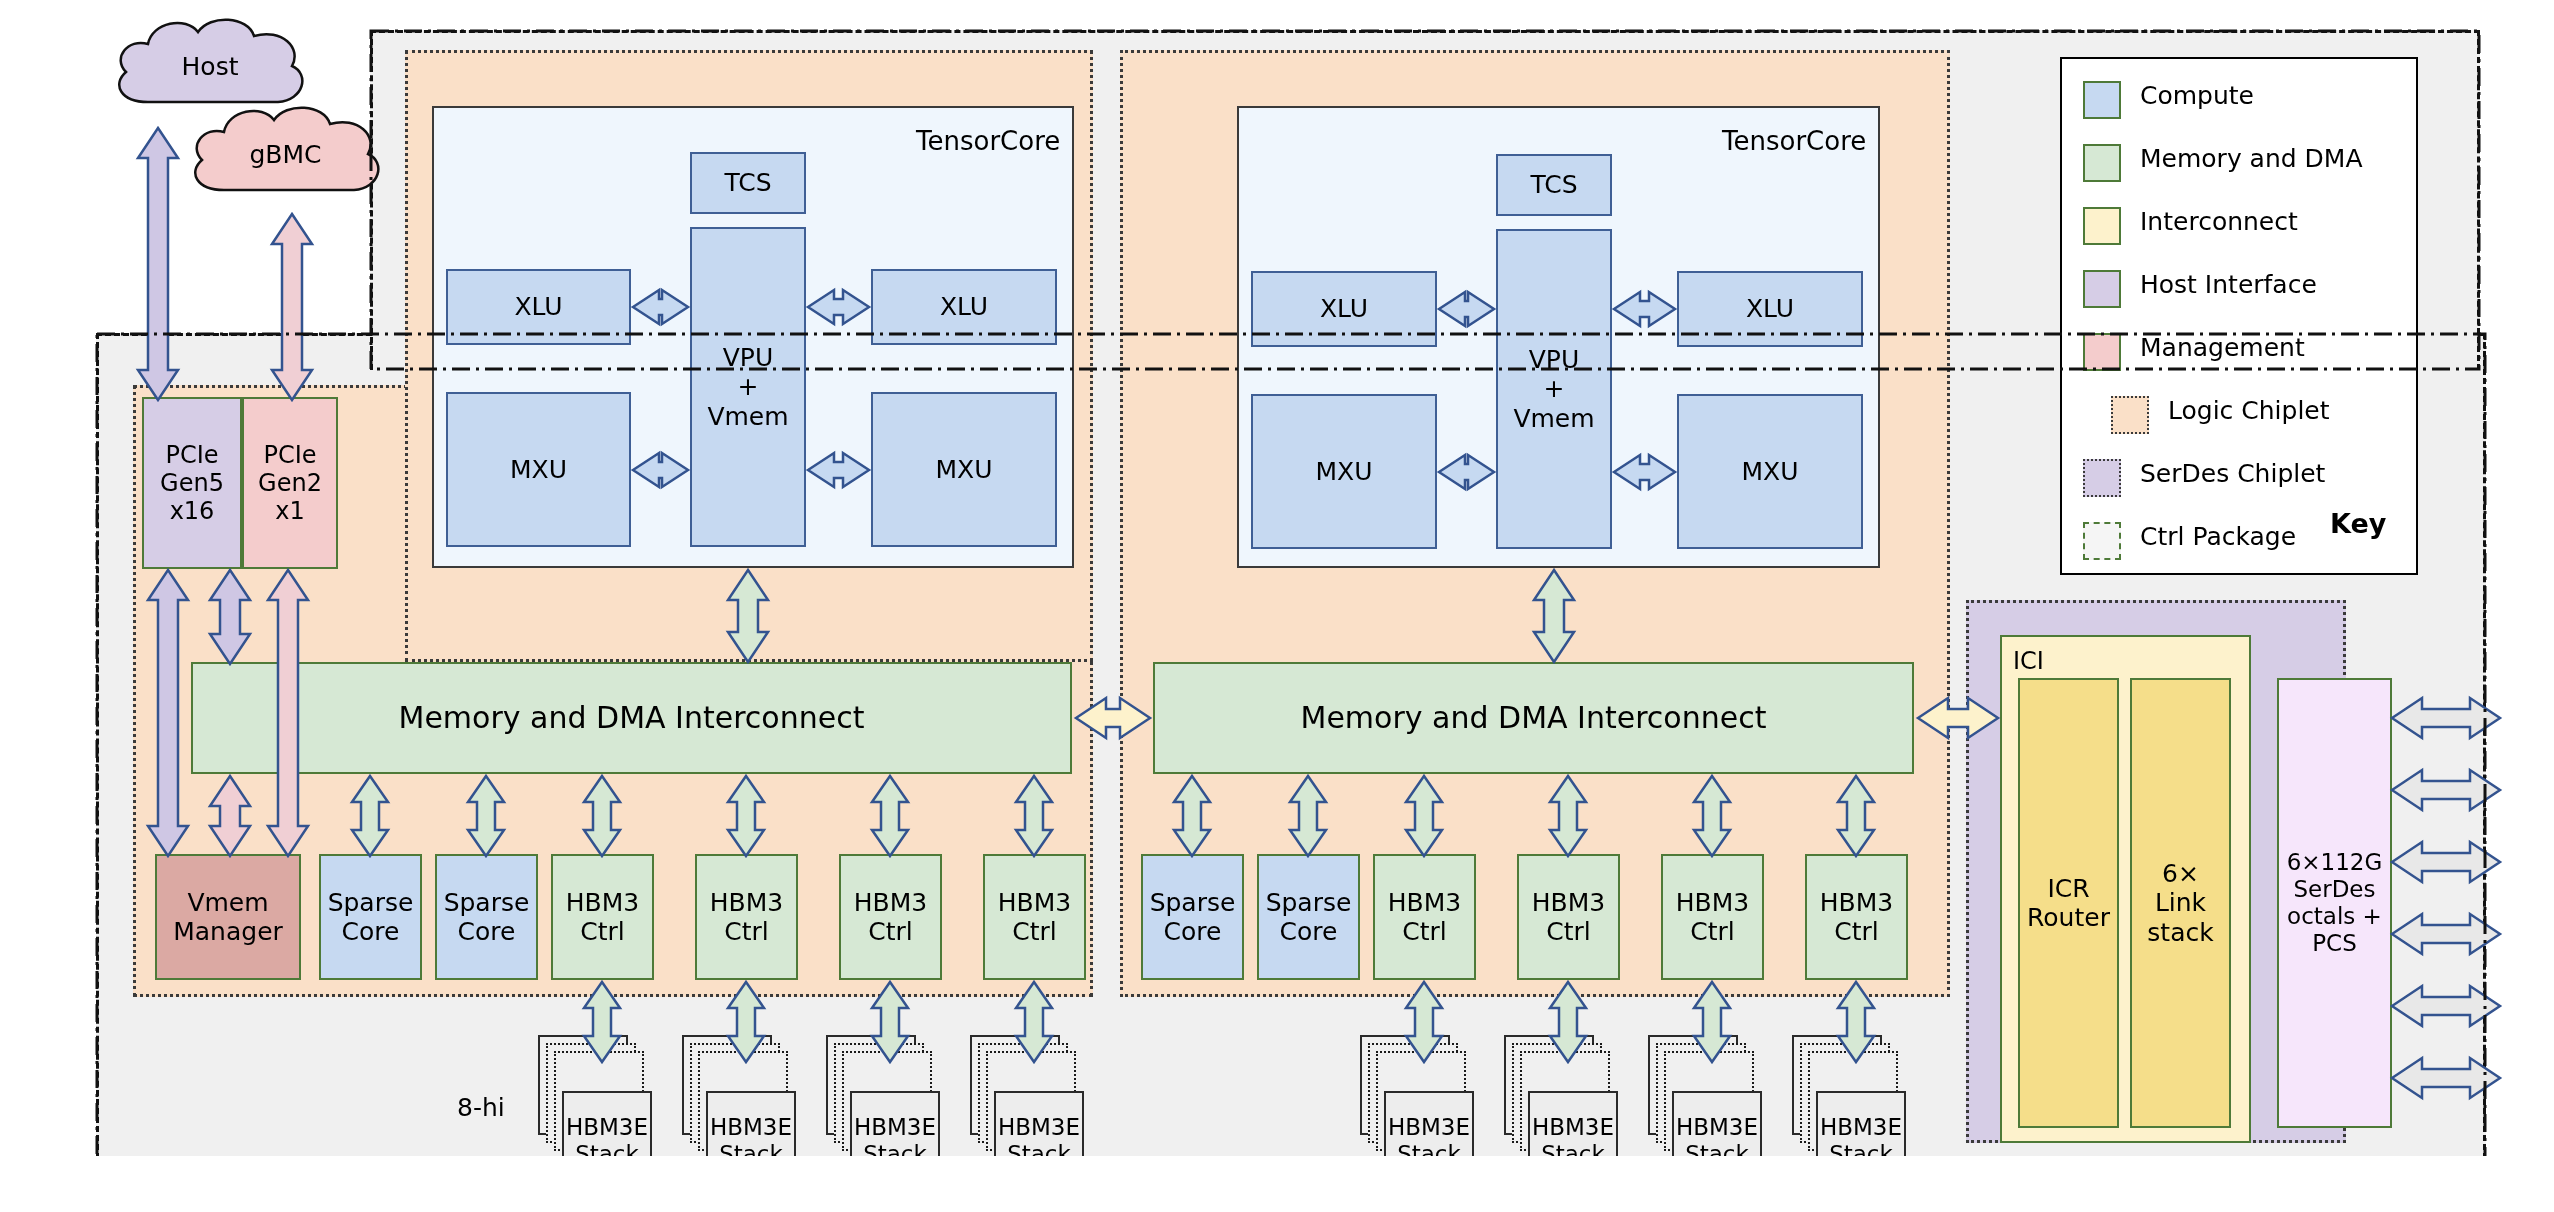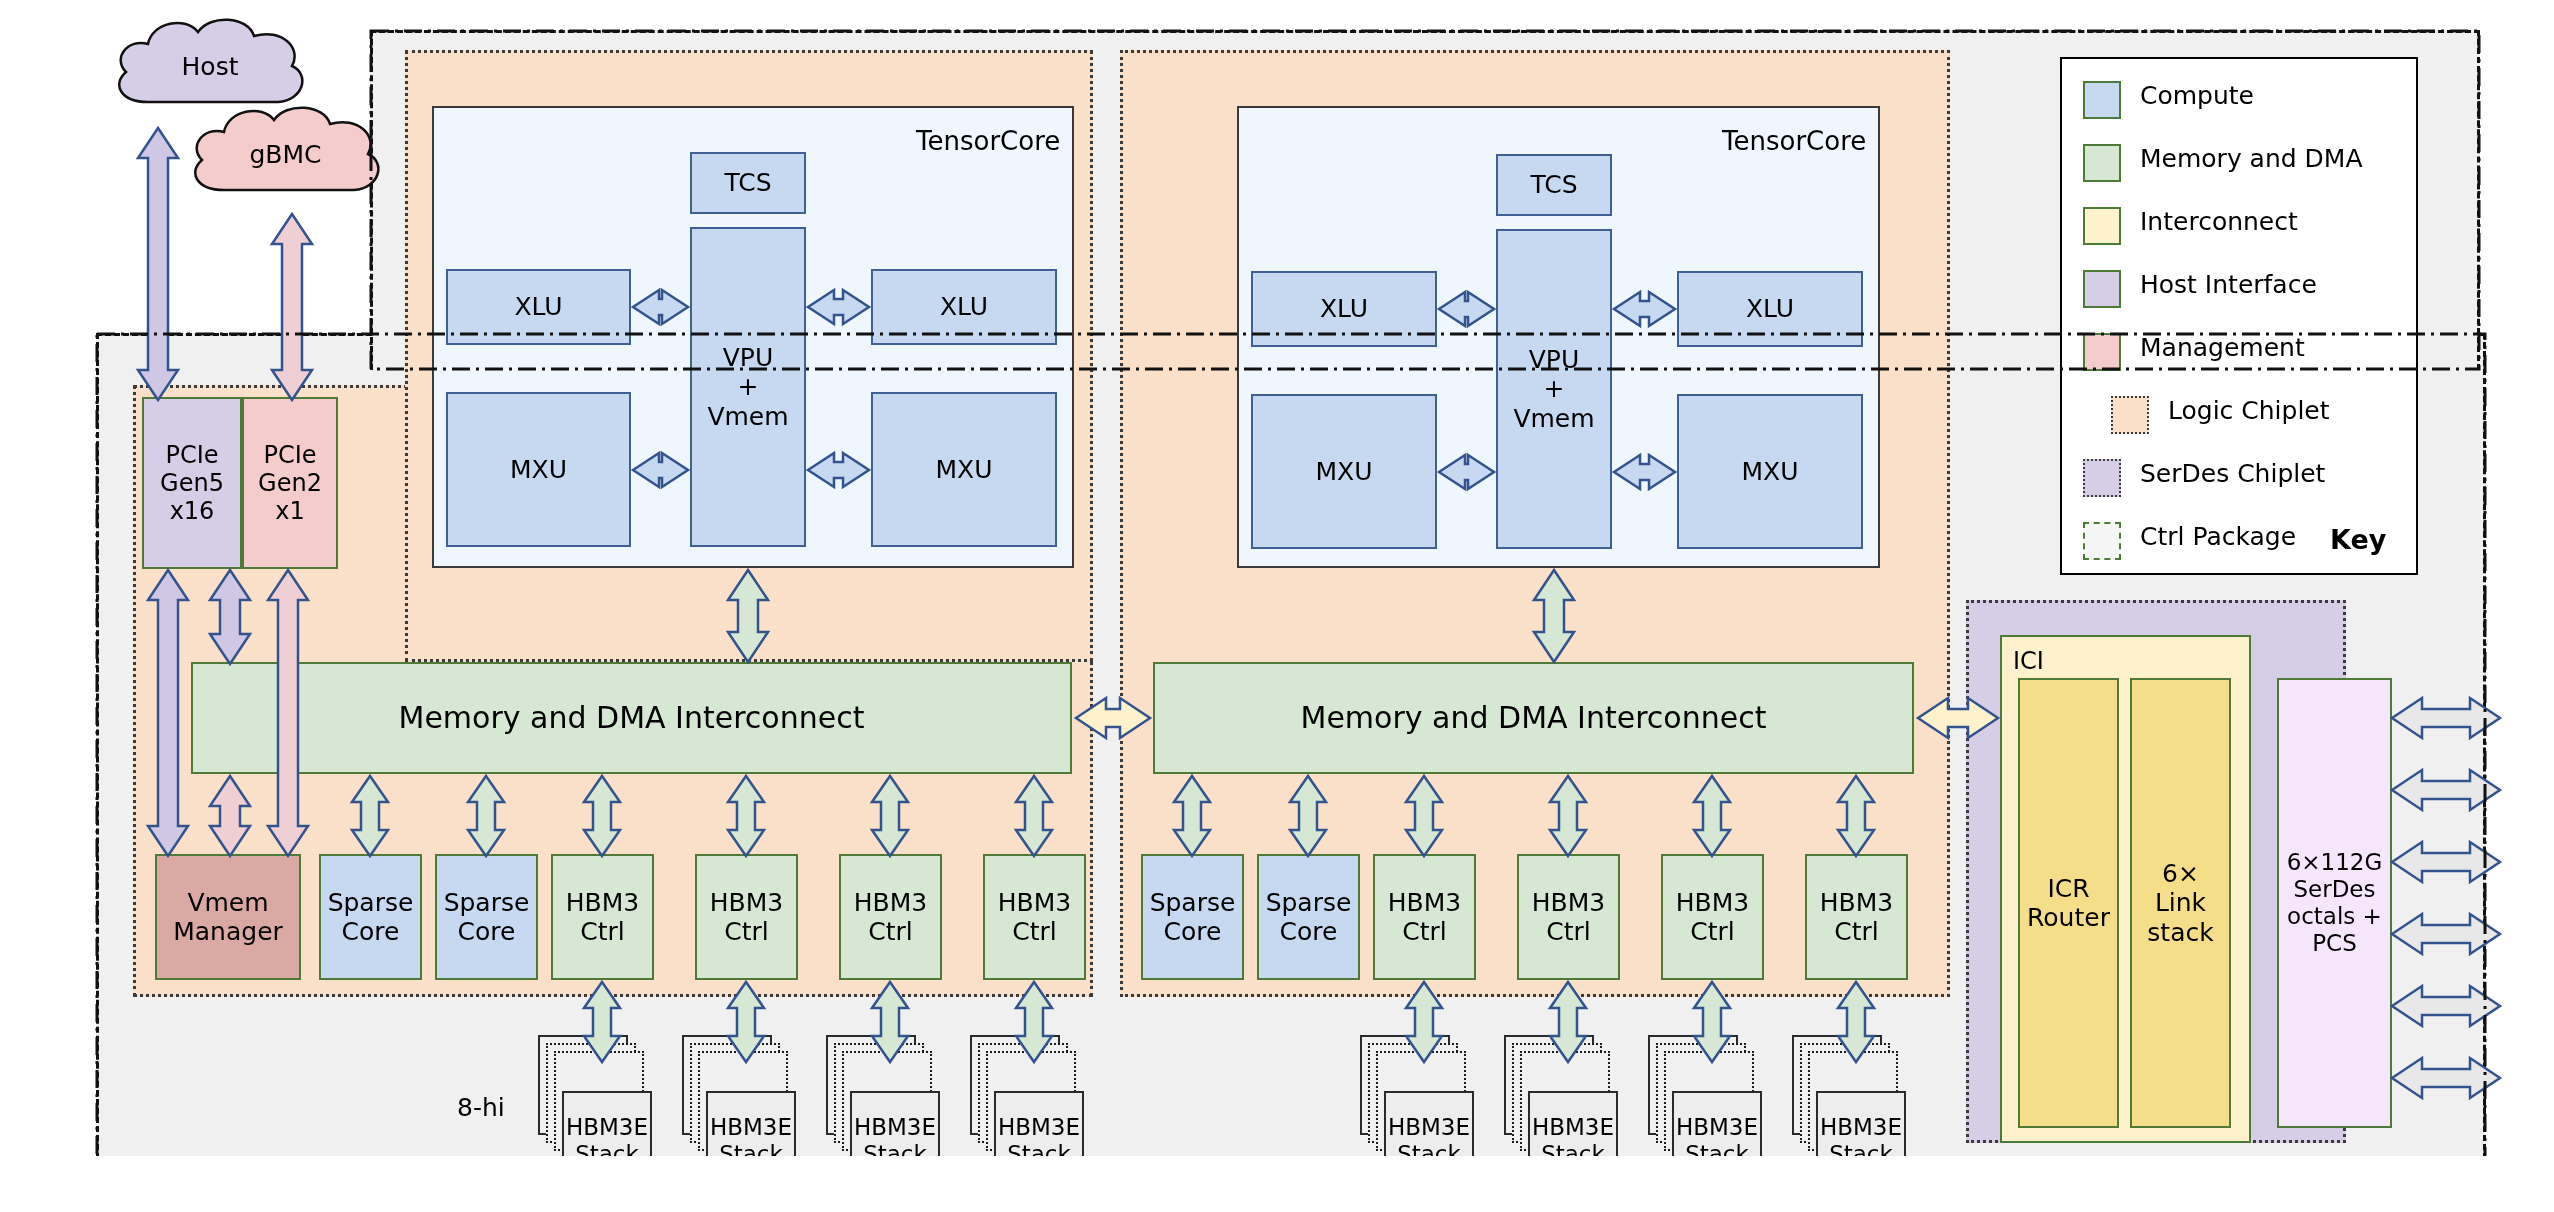--- a/index.html
+++ b/index.html
@@ -248,21 +248,21 @@
     <div class="key-lbl">Logic Chiplet</div>
   </div>
   <div class="key-row" style="left:2083px;top:459px;">
     <div class="key-sw dot" style="background:#d6cde6;"></div>
     <div class="key-lbl">SerDes Chiplet</div>
   </div>
   <div class="key-row" style="left:2083px;top:522px;">
     <div class="key-sw dash" style="background:#f5f5f5;"></div>
     <div class="key-lbl">Ctrl Package</div>
   </div>
-  <div id="key-title" style="left:2330px;top:524px;">Key</div>
+  <div id="key-title" style="left:2330px;top:508px;">Key</div>
 
   <svg id="arrows">
     <defs>
       
     </defs>
     <g id="arrowgroup" stroke="#33538f" stroke-width="2.5" stroke-linejoin="miter">
         <path d="M158,128 L178,158 L168,158 L168,370
              L178,370 L158,400 L138,370 L148,370
              L148,158 L138,158 Z" fill="#cfc7e4"></path>
         <path d="M292,214 L312,244 L302,244 L302,370

